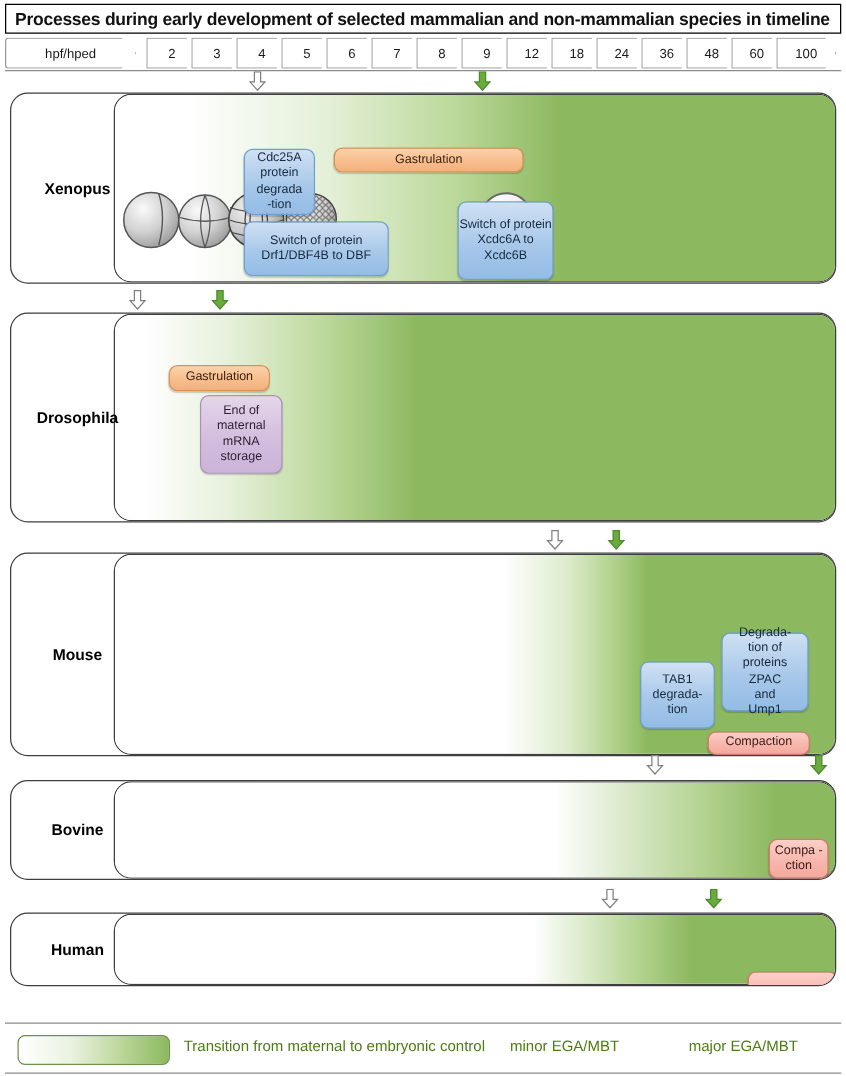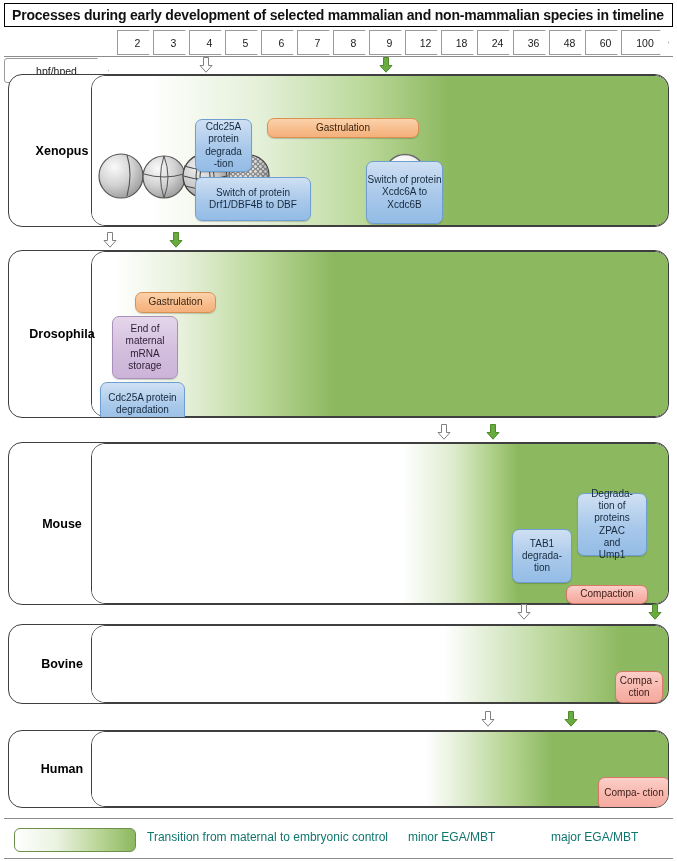--- a/index.html
+++ b/index.html
@@ -78,20 +78,21 @@
   }
   .box-orange{
     background:linear-gradient(180deg,#fbd2ab 0%,#f7bc8b 60%,#f4b07c 100%);
     border:1px solid #d99152;color:#3a2310;
     box-shadow:0 1px 1px rgba(0,0,0,.18);
   }
   .box-purple{
     background:linear-gradient(180deg,#e5d6ea 0%,#d3bede 55%,#cbb4d8 100%);
     border:1px solid #a98fba;color:#2c1d33;
     box-shadow:0 1px 1px rgba(0,0,0,.18);
+    margin-left:48px;
   }
   .box-red{
     background:linear-gradient(180deg,#fbcfc8 0%,#f7b5ab 60%,#f5a99e 100%);
     border:1px solid #d9776a;color:#3a1a14;
     box-shadow:0 1px 1px rgba(0,0,0,.18);
   }
 
   
   .emb{position:absolute;z-index:7;}
   .emb svg{display:block;}
@@ -101,34 +102,34 @@
     position:absolute;left:4px;top:818px;width:669px;height:39px;
     border-top:1px solid #8c8c8c;border-bottom:1px solid #8c8c8c;
     background:#fff;
   }
   .legend-swatch{
     position:absolute;left:10px;top:9px;width:120px;height:22px;
     border:1px solid #6f8f4f;border-radius:6px;
     background:linear-gradient(90deg,#ffffff 0%,#eaf2e0 35%,#b9d596 70%,#8cb85f 100%);
   }
   .legend-text{
-    position:absolute;top:11px;font-size:12px;color:#0f766e;white-space:nowrap;
+    position:absolute;top:11px;font-size:12px;color:#4d7c0f;white-space:nowrap;
   }
 </style>
 </head>
 <body>
 
 <div class="page">
 
   <div class="title-bar">
     <span class="t">Processes during early development of selected mammalian and non-mammalian species in timeline</span>
   </div>
 
   <div class="timeline">
-    <div class="chev first" style="left:0px;width:105px;margin-top:28px;">
+    <div class="chev first" style="left:0px;width:105px;">
       <span>hpf/hped</span>
     </div>
     <div class="chev" style="left:113px;width:41px;">
         <span>2</span>
       </div>
     <div class="chev" style="left:149px;width:41px;">
         <span>3</span>
       </div>
     <div class="chev" style="left:185px;width:41px;">
         <span>4</span>
@@ -283,42 +284,41 @@
   </div>
 
   <div class="row" style="left:8px;top:250px;width:661px;height:168px;">
     <div class="label">Drosophila</div>
     <div class="panel" style="left:82px;width:578px;">
       <div class="grad" style="background:linear-gradient(90deg,#ffffff 0%,#ffffff 4%,#e6f0da 16%,#bcd99b 29%,#8cb85f 42%,#8cb85f 100%);"></div>
     </div>
 
     <div class="box box-orange" style="left:126px;top:41px;width:81px;height:21px;">Gastrulation</div>
     <div class="box box-purple" style="left:103px;top:65px;width:66px;height:63px;padding:3px;">End of maternal mRNA storage</div>
-    <div class="box box-blue" style="left:91px;top:131px;width:85px;height:44px;padding:3px;">Cdc25A protein degradation</div>
   </div>
 
   <div class="marker" style="left:437px;top:424px;">
     <svg width="14" height="16" viewBox="0 0 14 16">
         <path d="M4.5 0.5 L9.5 0.5 L9.5 8.5 L13 8.5 L7 15.2 L1 8.5 L4.5 8.5 Z" fill="#ffffff" stroke="#808080" stroke-width="1"></path>
       </svg>
   </div>
   <div class="marker" style="left:486px;top:424px;">
     <svg width="14" height="16" viewBox="0 0 14 16">
         <path d="M4.5 0.5 L9.5 0.5 L9.5 8.5 L13 8.5 L7 15.2 L1 8.5 L4.5 8.5 Z" fill="#6aab3f" stroke="#4f8a2c" stroke-width="1"></path>
       </svg>
   </div>
 
   <div class="row" style="left:8px;top:442px;width:661px;height:163px;">
     <div class="label">Mouse</div>
     <div class="panel" style="left:82px;width:578px;">
       <div class="grad" style="background:linear-gradient(90deg,#ffffff 0%,#ffffff 54%,#dcebcc 63%,#b2d28d 69%,#8cb85f 74%,#8cb85f 100%);"></div>
     </div>
 
     <div class="box box-blue" style="left:503px;top:86px;width:60px;height:54px;padding:20px;">TAB1 degrada- tion</div>
-    <div class="box box-blue" style="left:568px;top:50px;width:70px;height:63px;padding:13px;">Degrada- tion of proteins ZPAC and Ump1</div>
+    <div class="box box-blue" style="left:568px;top:63px;width:70px;height:63px;padding:13px;">Degrada- tion of proteins ZPAC and Ump1</div>
     <div class="box box-red" style="left:557px;top:142px;width:82px;height:19px;">Compaction</div>
   </div>
 
   <div class="marker" style="left:517px;top:604px;">
     <svg width="14" height="16" viewBox="0 0 14 16">
         <path d="M4.5 0.5 L9.5 0.5 L9.5 8.5 L13 8.5 L7 15.2 L1 8.5 L4.5 8.5 Z" fill="#ffffff" stroke="#808080" stroke-width="1"></path>
       </svg>
   </div>
   <div class="marker" style="left:648px;top:604px;">
     <svg width="14" height="16" viewBox="0 0 14 16">
@@ -339,21 +339,21 @@
     <svg width="14" height="16" viewBox="0 0 14 16">
         <path d="M4.5 0.5 L9.5 0.5 L9.5 8.5 L13 8.5 L7 15.2 L1 8.5 L4.5 8.5 Z" fill="#ffffff" stroke="#808080" stroke-width="1"></path>
       </svg>
   </div>
   <div class="marker" style="left:564px;top:711px;">
     <svg width="14" height="16" viewBox="0 0 14 16">
         <path d="M4.5 0.5 L9.5 0.5 L9.5 8.5 L13 8.5 L7 15.2 L1 8.5 L4.5 8.5 Z" fill="#6aab3f" stroke="#4f8a2c" stroke-width="1"></path>
       </svg>
   </div>
 
-  <div class="row" style="left:8px;top:730px;width:661px;height:78px;">
+  <div class="row" style="left:8px;top:730px;width:661px;height:59px;">
     <div class="label">Human</div>
     <div class="panel" style="left:82px;width:578px;">
       <div class="grad" style="background:linear-gradient(90deg,#ffffff 0%,#ffffff 58%,#dcebcc 65%,#b2d28d 73%,#8cb85f 80%,#8cb85f 100%);"></div>
     </div>
 
     <div class="box box-red" style="left:589px;top:46px;width:72px;height:33px;padding:2px;">Compa- ction</div>
   </div>
 
   <div class="legend">
     <div class="legend-swatch"></div>

